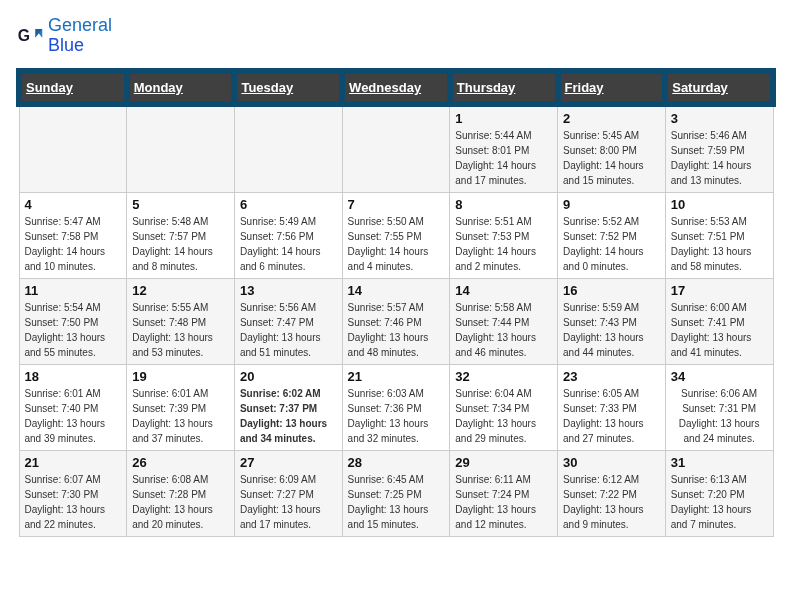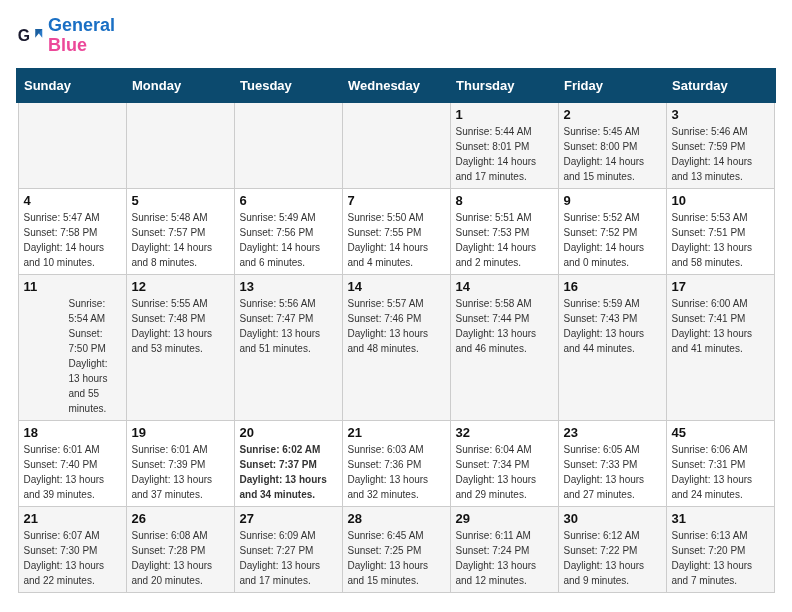--- a/index.html
+++ b/index.html
@@ -16,21 +16,21 @@
       align-items: flex-start;
       margin-bottom: 12px;
     }
     .logo {
       display: flex;
       align-items: center;
       gap: 4px;
     }
     .logo-text {
       font-size: 18px;
-      font-weight: bold;
+      font-weight: normal;
       color: #1a1a2e;
       line-height: 1.1;
     }
     .logo-text span {
       color: #1a6fc4;
     }
     .logo-icon {
       width: 28px;
       height: 28px;
     }
@@ -46,27 +46,28 @@
     .subtitle {
       font-size: 15px;
       color: #555;
     }
     table {
       width: 100%;
       border-collapse: collapse;
       table-layout: fixed;
     }
     thead th {
-      background: #0c4a6e;
+      background: #404040;
       color: #fff;
       font-size: 13px;
       font-weight: bold;
       padding: 6px 4px;
       text-align: left;
-      border: 4px solid #0c4a6e;
+      border: 6px solid #0c4a6e;
+      text-decoration: underline;
     }
     tbody td {
       border: 1px solid #ccc;
       vertical-align: top;
       padding: 4px 5px;
       font-size: 10.5px;
       color: #222;
       height: 80px;
       background: #fff;
     }
@@ -93,21 +94,21 @@
 
 <div class="header">
   <div class="logo">
     <svg class="logo-icon" viewBox="0 0 32 32">
       <text x="2" y="22" font-size="18" font-weight="bold" fill="#1a1a2e">G</text>
       <polygon points="22,8 30,8 30,18" fill="#2979c8"></polygon>
       <polygon points="22,8 30,8 22,18" fill="#1a5fa0"></polygon>
     </svg>
     <div class="logo-text">
       <div><span>General</span></div>
-      <div><span style="color:#ec4899">Blue</span></div>
+      <div><span style="color:#1d4ed8">Blue</span></div>
     </div>
   </div>
   <div class="title-block">
     <div class="month-title"></div>
     <div class="subtitle"></div>
   </div>
 </div>
 
 <table>
   <thead>
@@ -196,21 +197,21 @@
           <div class="day-number">10</div>
           <div class="day-info" style="white-space: pre-line;">Sunrise: 5:53 AM
 Sunset: 7:51 PM
 Daylight: 13 hours
 and 58 minutes.</div>
         </td>
       </tr>
       <tr>
         <td>
           <div class="day-number">11</div>
-          <div class="day-info" style="white-space: pre-line; margin-left: 45px;">Sunrise: 5:54 AM
+          <div class="day-info" style="white-space: pre-line;">Sunrise: 5:54 AM
 Sunset: 7:50 PM
 Daylight: 13 hours
 and 55 minutes.</div>
         </td>
         <td>
           <div class="day-number">12</div>
           <div class="day-info" style="white-space: pre-line;">Sunrise: 5:55 AM
 Sunset: 7:48 PM
 Daylight: 13 hours
 and 53 minutes.</div>
@@ -288,22 +289,22 @@
 and 29 minutes.</div>
         </td>
         <td>
           <div class="day-number">23</div>
           <div class="day-info" style="white-space: pre-line;">Sunrise: 6:05 AM
 Sunset: 7:33 PM
 Daylight: 13 hours
 and 27 minutes.</div>
         </td>
         <td>
-          <div class="day-number">45</div>
-          <div class="day-info" style="white-space: pre-line;">Sunrise: 6:06 AM
+          <div class="day-number">34</div>
+          <div class="day-info" style="white-space: pre-line; text-align: center;">Sunrise: 6:06 AM
 Sunset: 7:31 PM
 Daylight: 13 hours
 and 24 minutes.</div>
         </td>
       </tr>
       <tr>
         <td>
           <div class="day-number">21</div>
           <div class="day-info" style="white-space: pre-line;">Sunrise: 6:07 AM
 Sunset: 7:30 PM

